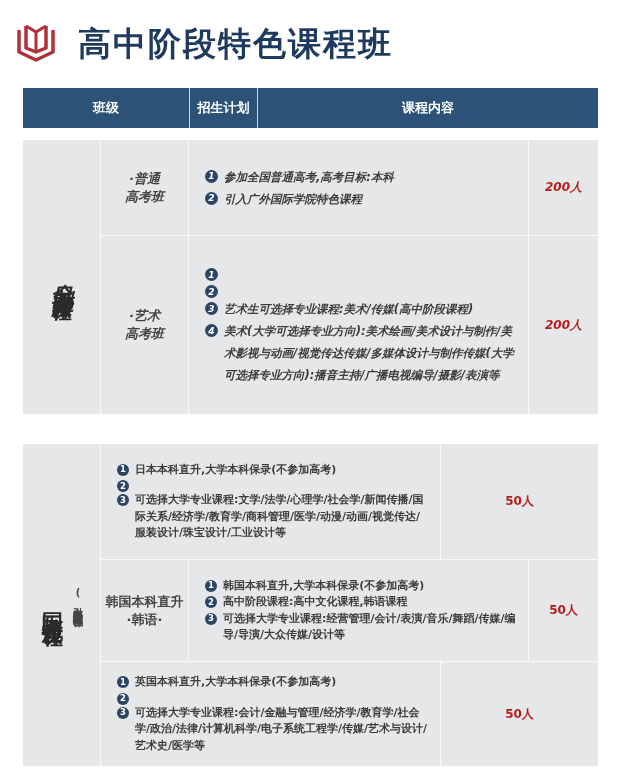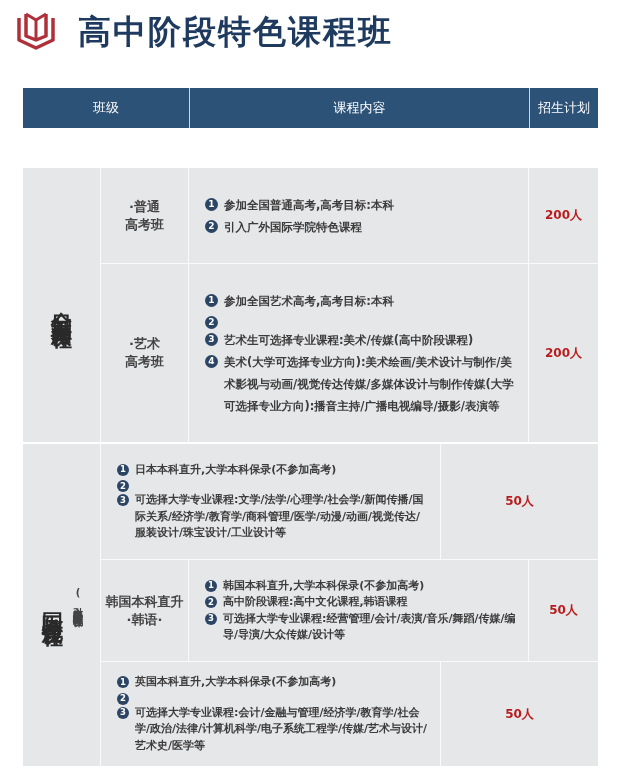--- a/index.html
+++ b/index.html
@@ -1,31 +1,31 @@
 <!DOCTYPE html>
 <html><head>
 <meta charset="utf-8">
 <style>
   html, body { margin:0; padding:0; background:#ffffff; }
   body { width:621px; height:775px; position:relative; overflow:hidden;
          font-family:"DejaVu Sans", "Liberation Sans", sans-serif; color:#3a3a3a; }
 
-  .title-bar { position:absolute; left:0; top:0; width:621px; height:66px; }
+  .title-bar { position:absolute; left:0; top:12px; width:621px; height:66px; }
   .logo { position:absolute; left:15px; top:10px; width:42px; height:40px; }
   .title { position:absolute; left:78px; top:8px; font-size:33px; font-weight:bold;
            color:#1f3a5f; letter-spacing:2px; line-height:48px; }
 
   .header { position:absolute; left:23px; top:88px; width:575px; height:40px;
             display:flex; background:#2c5278; }
-  .header .h { color:#fff; font-weight:normal; font-size:13px; display:flex;
+  .header .h { color:#fff; font-weight:bold; font-size:13px; display:flex;
                align-items:center; justify-content:center; border-right:1px solid #c9d6e4; box-sizing:border-box; }
   .header .h:last-child { border-right:none; }
 
   .section { position:absolute; left:23px; width:575px; display:flex; background:#e6e7e9; }
-  .sec1 { top:168px; height:274px; }
+  .sec1 { top:140px; height:274px;font-style:italic; }
   .sec2 { top:444px; height:322px; }
 
   .col-cat { width:78px; border-right:1px solid #fafafa; box-sizing:border-box; display:flex;
              align-items:center; justify-content:center; }
   .rows { flex:1; display:flex; flex-direction:column; }
   .row { display:flex; border-bottom:1px solid #fafafa; box-sizing:border-box; }
   .row:last-child { border-bottom:none; }
   .cell-class { width:88px; border-right:1px solid #fafafa; box-sizing:border-box;
                 display:flex; flex-direction:column; align-items:center; justify-content:center;
                 font-size:13px; font-weight:bold; color:#444; line-height:18px; text-align:center; }
@@ -58,22 +58,22 @@
     <path d="M4 8 V30 L21 38 L38 30 V8" fill="none" stroke="#b0303a" stroke-width="3.5" stroke-linejoin="round"></path>
     <path d="M11 4 V26 L21 30 L31 26 V4" fill="none" stroke="#b0303a" stroke-width="3.5" stroke-linejoin="round"></path>
     <path d="M21 10 V30" stroke="#b0303a" stroke-width="3"></path>
     <path d="M11 4 L21 10 L31 4" fill="none" stroke="#b0303a" stroke-width="3" stroke-linejoin="round"></path>
   </svg>
   <div class="title">高中阶段特色课程班</div>
 </div>
 
 <div class="header">
   <div class="h" style="width:167px">班级</div>
+  <div class="h" style="flex:1">招生计划</div>
   <div class="h" style="width:340px">课程内容</div>
-  <div class="h" style="flex:1">招生计划</div>
 </div>
 
 <div class="section sec1">
   <div class="col-cat">
     <div class="vert-main">全日制高考课程</div>
   </div>
   <div class="rows">
     <div class="row" style="height:96px">
       <div class="cell-class">
         <span>·普通</span>
@@ -92,21 +92,20 @@
       <div class="cell-plan">200人</div>
     </div>
     <div class="row" style="flex:1">
       <div class="cell-class">
         <span>·艺术</span>
         <span>高考班</span>
       </div>
       <div class="cell-content">
         <div class="item">
             <span class="num">1</span>
-            <span>参加全国艺术高考,高考目标:本科</span>
           </div>
         <div class="item">
             <span class="num">2</span>
           </div>
         <div class="item">
             <span class="num">3</span>
             <span>艺术生可选择专业课程:美术/传媒(高中阶段课程)</span>
           </div>
         <div class="item">
             <span class="num">4</span>

